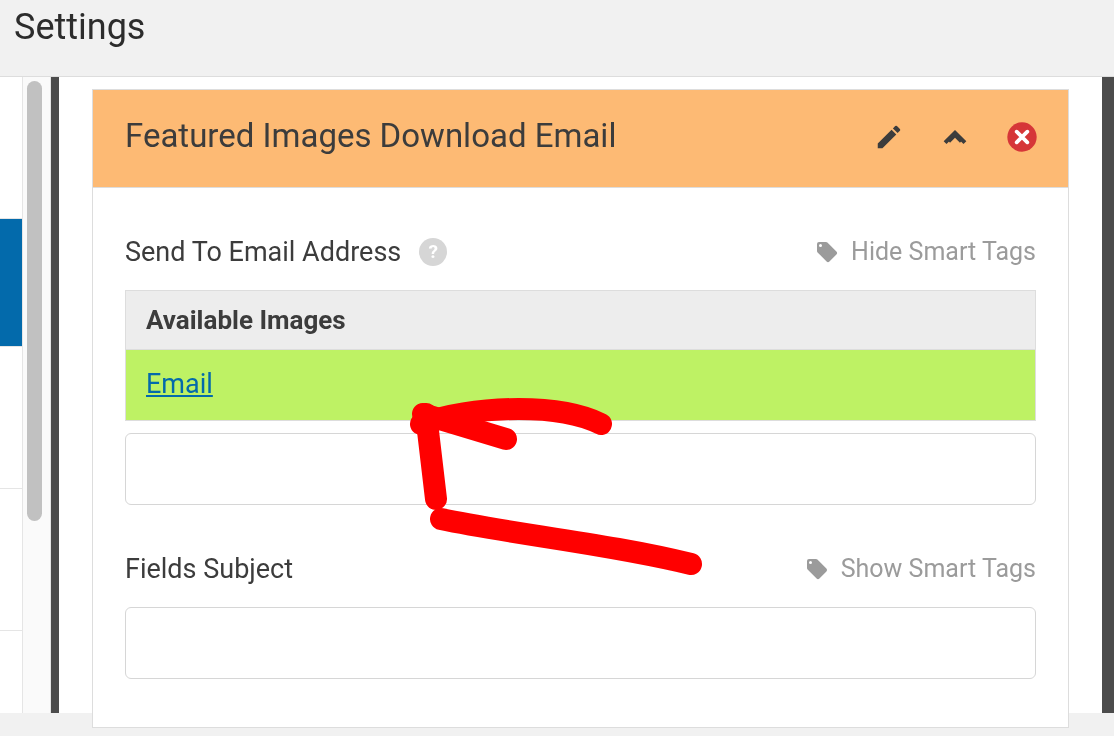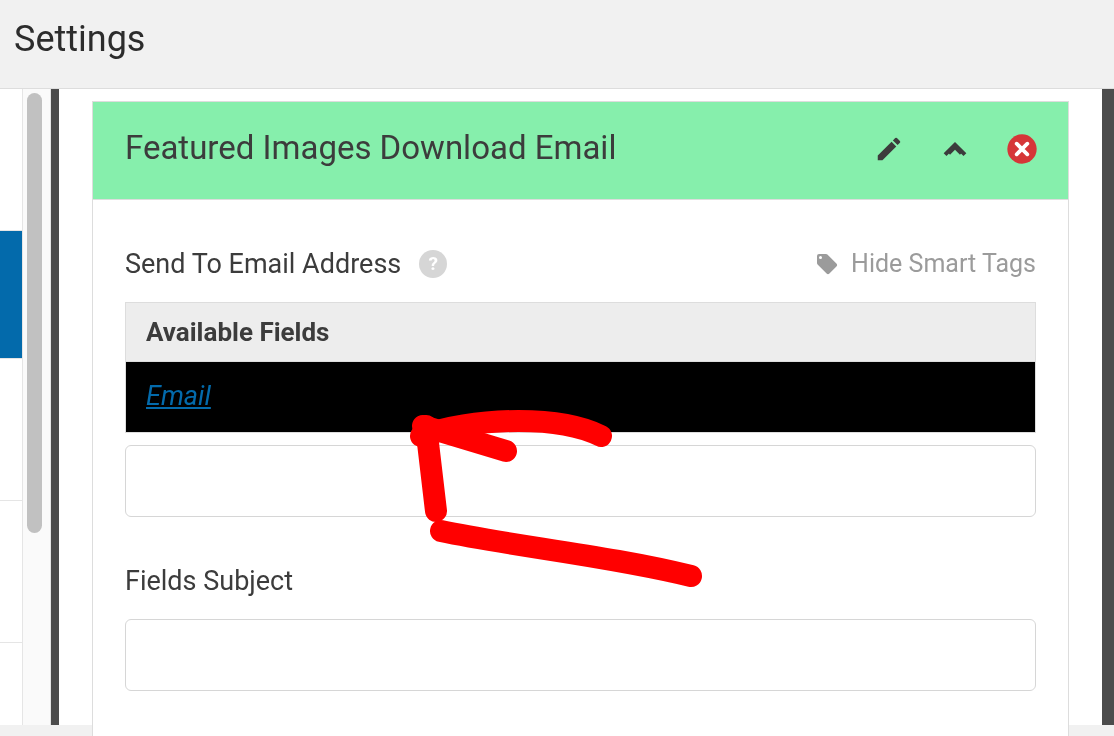--- a/index.html
+++ b/index.html
@@ -9,21 +9,21 @@
     }
     body {
       font-family: -apple-system, BlinkMacSystemFont, "Segoe UI", Roboto, sans-serif;
       background: #f1f1f1;
       width: 1114px;
       height: 736px;
       overflow: hidden;
     }
     .page-header {
       background: #f1f1f1;
-      padding: 18px 14px 28px;
+      padding: 6px 14px 28px;
       border-bottom: 1px solid #ddd;
     }
     .page-header h1 {
       font-size: 36px;
       font-weight: 400;
       color: #2c2c2c;
     }
     .content-wrapper {
       display: flex;
       height: calc(100% - 100px);
@@ -68,21 +68,21 @@
     .main-inner {
       background: #fff;
       height: 100%;
       padding: 12px 33px 0 33px;
     }
     .panel {
       border: 1px solid #ddd;
       background: #fff;
     }
     .panel-header {
-      background: #86efac;
+      background: #fdba74;
       padding: 24px 30px 28px 32px;
       display: flex;
       align-items: flex-start;
       justify-content: space-between;
       border-bottom: 1px solid #ddd;
     }
     .panel-title {
       font-size: 33px;
       font-weight: 400;
       color: #3c3c3c;
@@ -148,23 +148,22 @@
     }
     .available-fields-header {
       background: #ededed;
       padding: 14px 20px;
       font-size: 26px;
       font-weight: 700;
       color: #3c3c3c;
       border-bottom: 1px solid #ddd;
     }
     .available-fields-body {
-      background: #000000;
+      background: #bef264;
       padding: 18px 20px 20px;
-      font-style: italic;
     }
     .field-link {
       color: #036aab;
       font-size: 27px;
       text-decoration: underline;
       cursor: pointer;
     }
     .text-input {
       width: 100%;
       height: 72px;
@@ -236,33 +235,39 @@
               </div>
               <div class="smart-tags-link">
                 <svg width="24" height="24" viewBox="0 0 24 24" fill="#9b9b9b">
                   <path d="M21.41 11.58l-9-9A2 2 0 0 0 11 2H4a2 2 0 0 0-2 2v7a2 2 0 0 0 .59 1.42l9 9a2 2 0 0 0 2.83 0l7-7a2 2 0 0 0-.01-2.84zM5.5 7A1.5 1.5 0 1 1 7 5.5 1.5 1.5 0 0 1 5.5 7z"></path>
                 </svg>
                 <span>Hide Smart Tags</span>
               </div>
             </div>
 
             <div class="available-fields-box">
-              <div class="available-fields-header">Available Fields</div>
+              <div class="available-fields-header">Available Images</div>
               <div class="available-fields-body">
                 <a class="field-link">Email</a>
               </div>
             </div>
 
             <input type="text" class="text-input" value="" style="">
           </div>
 
           <div class="field-group">
             <div class="field-label-row">
               <div class="field-label">
                 <span>Fields Subject</span>
+              </div>
+              <div class="smart-tags-link">
+                <svg width="24" height="24" viewBox="0 0 24 24" fill="#9b9b9b">
+                  <path d="M21.41 11.58l-9-9A2 2 0 0 0 11 2H4a2 2 0 0 0-2 2v7a2 2 0 0 0 .59 1.42l9 9a2 2 0 0 0 2.83 0l7-7a2 2 0 0 0-.01-2.84zM5.5 7A1.5 1.5 0 1 1 7 5.5 1.5 1.5 0 0 1 5.5 7z"></path>
+                </svg>
+                <span>Show Smart Tags</span>
               </div>
             </div>
             <input type="text" class="text-input" value="" style="">
           </div>
 
         </div>
       </div>
 
     </div>
 

